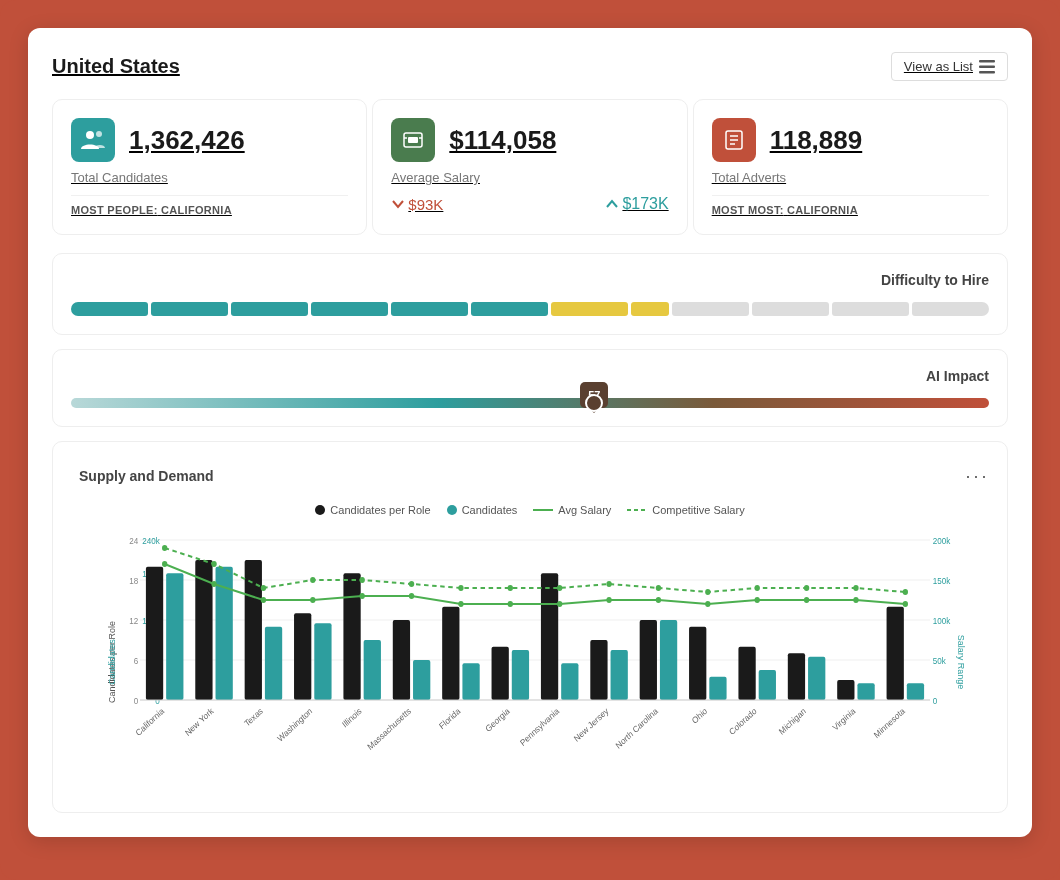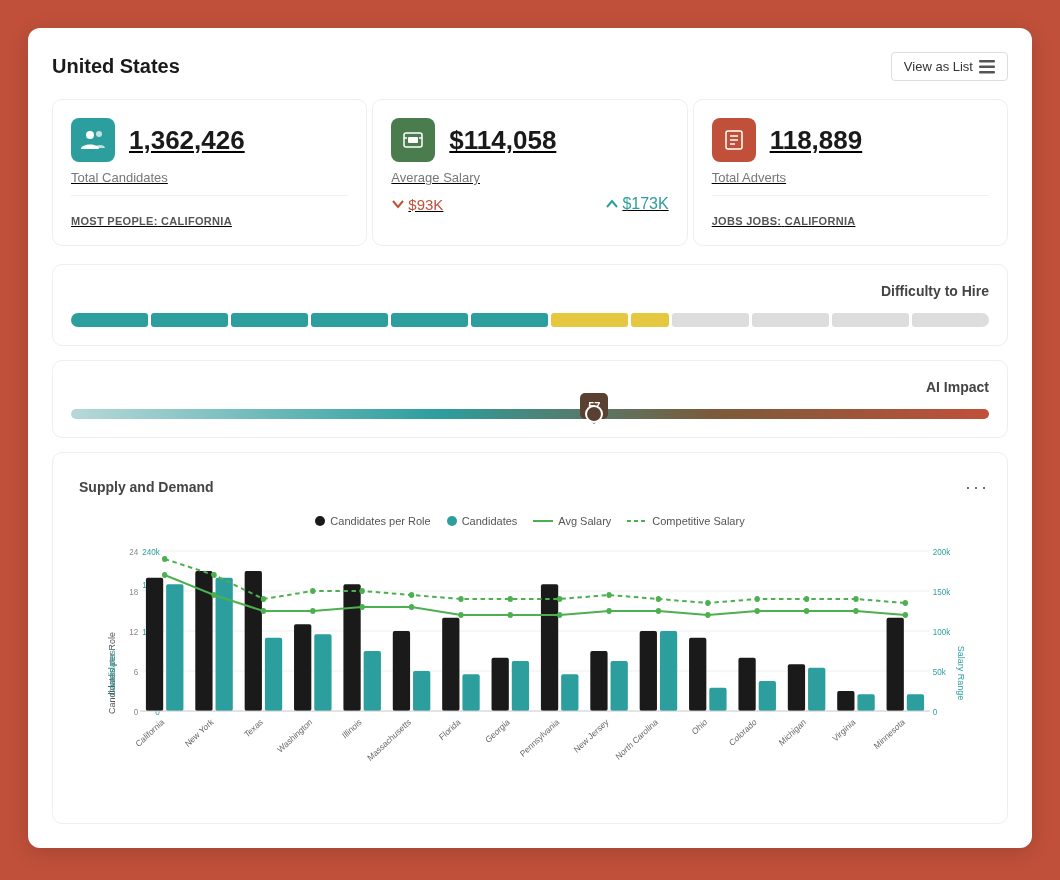--- a/index.html
+++ b/index.html
@@ -23,20 +23,21 @@
       border-radius: 12px;
       padding: 24px;
       box-shadow: 0 4px 20px rgba(0,0,0,0.15);
     }
     
     .header {
       display: flex;
       justify-content: space-between;
       align-items: center;
       margin-bottom: 18px;
+      text-decoration: underline;
     }
     .header-title {
       font-size: 20px;
       font-weight: 700;
       color: #1a1a1a;
     }
     .view-as-list-btn {
       display: flex;
       align-items: center;
       gap: 6px;
@@ -85,21 +86,21 @@
       font-weight: 700;
       color: #1a1a1a;
     }
     .stat-label {
       font-size: 13px;
       color: #777;
       margin-bottom: 10px;
     }
     .stat-footer {
       border-top: 1px solid #f0f0f0;
-      padding-top: 19px;
+      padding-top: 8px;
       font-size: 11px;
       color: #999;
       letter-spacing: 0.3px;
     }
     .stat-footer span { font-weight: 600; color: #555; }
     .salary-range {
       display: flex;
       justify-content: space-between;
       margin-top: 4px;
     }
@@ -330,21 +331,21 @@
               <rect x="3" y="2" width="16" height="18" rx="2" stroke="white" stroke-width="1.5" fill="none"></rect>
               <line x1="7" y1="7" x2="15" y2="7" stroke="white" stroke-width="1.5"></line>
               <line x1="7" y1="11" x2="15" y2="11" stroke="white" stroke-width="1.5"></line>
               <line x1="7" y1="15" x2="12" y2="15" stroke="white" stroke-width="1.5"></line>
             </svg>
           </div>
           <span class="stat-value">118,889</span>
         </div>
         <div class="stat-label">Total Adverts</div>
         <div class="stat-footer">
-          <span>JOBS JOBS:</span>&nbsp;<span>CALIFORNIA</span>
+          <span>MOST MOST:</span>&nbsp;<span>CALIFORNIA</span>
         </div>
       </div>
     </div>
 
     <div class="section-card">
       <div class="section-title">Difficulty to Hire</div>
       <div class="difficulty-bar" id="difficulty-bar">
           <div class="diff-seg" style="flex: 8 1 0%; background: rgb(45, 158, 158);"></div>
           <div class="diff-seg" style="flex: 8 1 0%; background: rgb(45, 158, 158);"></div>
           <div class="diff-seg" style="flex: 8 1 0%; background: rgb(45, 158, 158);"></div>

